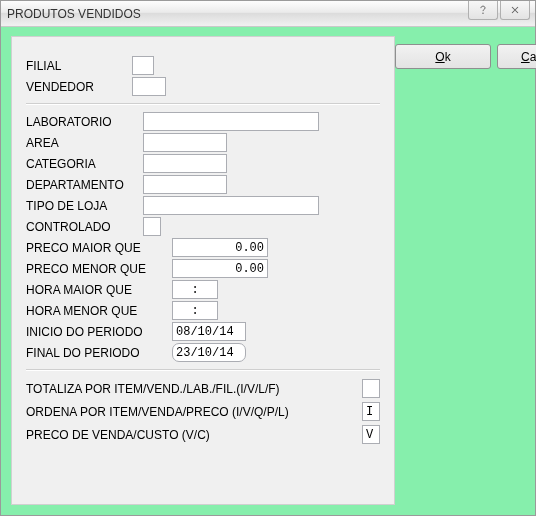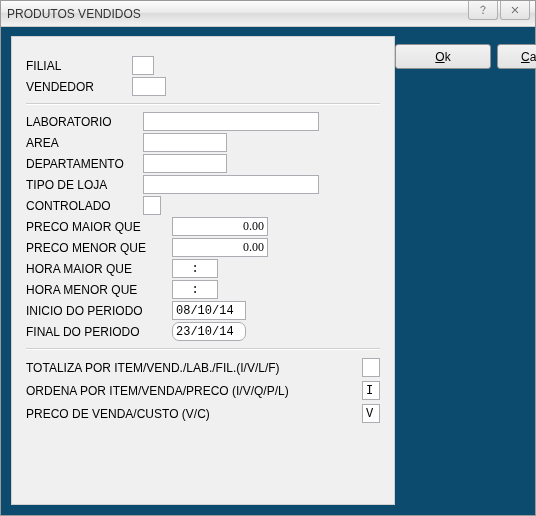--- a/index.html
+++ b/index.html
@@ -7,21 +7,21 @@
   margin: 0; padding: 0;
   width: 536px; height: 516px;
   font-family: "Segoe UI", Tahoma, Arial, sans-serif;
   font-size: 12px;
   background: #f0f0f0;
   color: #000;
 }
 .window {
   width: 536px; height: 516px;
   border: 1px solid #9a9a9a;
-  background: #0c4a6e;
+  background: #86efac;
   display: flex; flex-direction: column;
 }
 .titlebar {
   height: 26px;
   background: linear-gradient(to bottom, #fdfdfd, #ebebeb 45%, #dcdcdc 50%, #f1f1f1);
   border-bottom: 1px solid #c9c9c9;
   display: flex; align-items: center;
   padding-left: 6px;
 }
 .titlebar .title { flex: 1; font-size: 12px; color: #333; }
@@ -65,21 +65,21 @@
 }
 .lbl { white-space: nowrap; }
 input[type=text] {
   border: 1px solid #abadb3;
   background: #fff;
   height: 19px;
   font-size: 12px;
   padding: 0 3px;
   font-family: inherit;
 }
-input.num { text-align: right; font-family: Liberation Serif, serif; font-size: 12px; }
+input.num { text-align: right; font-family: Liberation Mono, monospace; font-size: 12px; }
 input.ctr { text-align: center; font-family: "Courier New", monospace; font-size: 12px; }
 
 .buttons {
   display: flex; justify-content: flex-end;
   padding-top: 8px;
   gap: 6px;
 }
 button.win {
   width: 96px; height: 25px;
   border: 1px solid #8e8f8f;
@@ -128,20 +128,24 @@
 
       <div class="row">
         <span class="lbl" style="width:117px">LABORATORIO</span>
         <input type="text" style="width: 176px;" value="">
       </div>
       <div class="row">
         <span class="lbl" style="width:117px">AREA</span>
         <input type="text" style="width: 84px;" value="">
       </div>
       <div class="row">
+        <span class="lbl" style="width:117px">CATEGORIA</span>
+        <input type="text" style="width: 84px;" value="">
+      </div>
+      <div class="row">
         <span class="lbl" style="width:117px">DEPARTAMENTO</span>
         <input type="text" style="width: 84px;" value="">
       </div>
       <div class="row">
         <span class="lbl" style="width:117px">TIPO DE LOJA</span>
         <input type="text" style="width: 176px;" value="">
       </div>
       <div class="row">
         <span class="lbl" style="width:117px">CONTROLADO</span>
         <input type="text" style="width: 18px;" value="">

